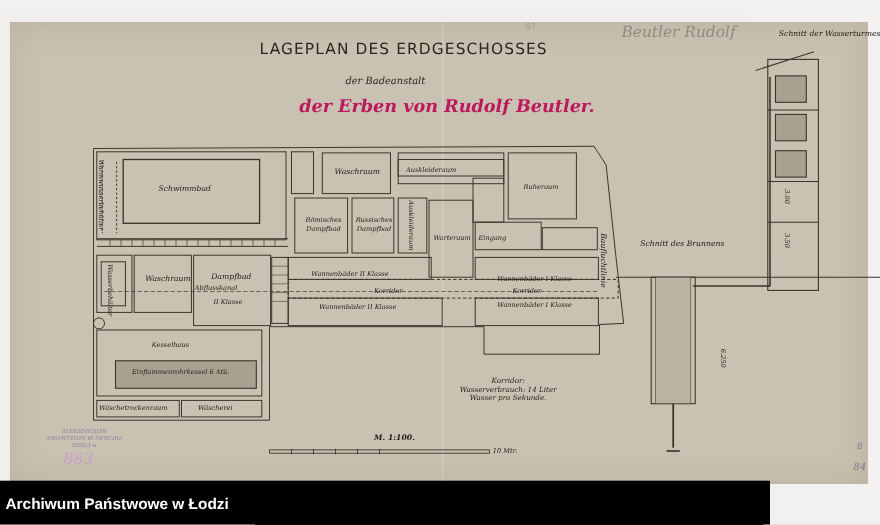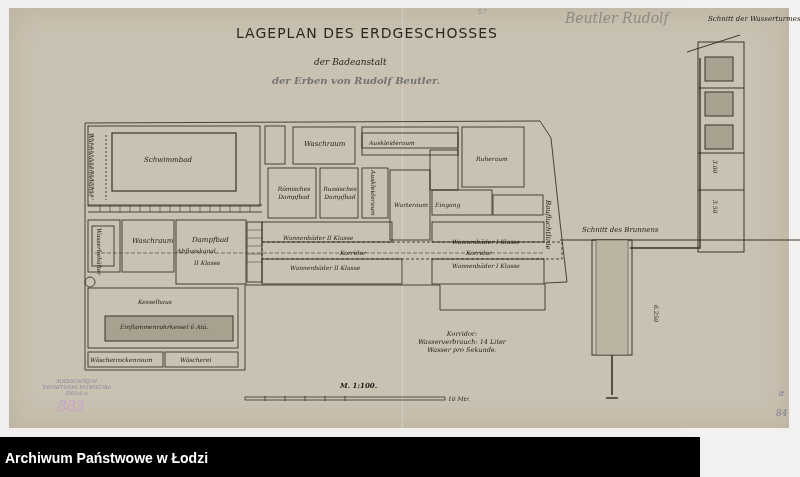--- a/index.html
+++ b/index.html
@@ -1,22 +1,22 @@
 <!DOCTYPE html>
 <html><head>
 <meta charset="utf-8">
 <style>
   html, body { margin:0; padding:0; }
   body { width:800px; height:477px; background:#f2f1ef; position:relative; overflow:hidden; font-family:"DejaVu Serif", serif; }
-  #viewer { position:absolute; left:0; top:0; width:681px; height:437px; background:#f0efed; }
+  #viewer { position:absolute; left:0; top:12px; width:681px; height:437px; background:#f0efed; }
   #paper { position:absolute; left:9px; top:8px; width:780px; height:420px; background:#c9c1b1; box-shadow: inset 0 0 30px rgba(120,105,80,0.18); }
   .fold { position:absolute; left:393px; top:0; width:1px; height:420px; background:rgba(255,255,255,0.25); }
   .title { position:absolute; left:236px; top:25px; font-family:"DejaVu Sans", sans-serif; font-size:14px; letter-spacing:1px; color:#2a2620; }
   .sub1 { position:absolute; left:314px; top:57px; font-style:italic; font-size:9px; color:#2a2620; }
-  .sub2 { position:absolute; left:272px; top:75px; font-style:italic; font-size:10px; color:#737373; font-weight:bold; }
+  .sub2 { position:absolute; left:272px; top:75px; font-style:italic; font-size:16px; color:#be185d; font-weight:bold; }
   .pencil { position:absolute; left:565px; top:10px; font-style:italic; font-size:14px; color:#8f8a82; }
   .pagenum { position:absolute; left:478px; top:8px; font-size:7px; color:#8f8a82; }
   .lbl { position:absolute; font-style:italic; font-size:7px; color:#1f1b16; white-space:nowrap; font-family:"DejaVu Serif", serif; }
   .lbl.sm { font-size:6px; }
   .lbl.v { writing-mode:vertical-rl; }
   .note { position:absolute; left:418px; top:330px; font-style:italic; font-size:6.5px; color:#1f1b16; text-align:center; line-height:8px; }
   .scale { position:absolute; left:340px; top:381px; font-style:italic; font-size:7px; color:#1f1b16; font-weight:bold; }
   .stamp { position:absolute; left:42px; top:378px; font-size:5px; color:#8c86a0; text-align:center; line-height:6px; transform:scaleX(-1); }
   .stamp-num { position:absolute; left:58px; top:398px; font-size:14px; font-style:italic; color:#c7a3c8; }
   .mark { position:absolute; left:779px; top:389px; font-size:8px; color:#7c7a90; font-style:italic; }
@@ -165,21 +165,21 @@
   <div class="lbl sm" style="left:452px;top:262px;">Wannenbäder I Klasse</div>
   <div class="lbl sm" style="left:138px;top:298px;">Kesselhaus</div>
   <div class="lbl sm" style="left:120px;top:323px;">Einflammenrohrkessel 6 Atü.</div>
   <div class="lbl sm" style="left:90px;top:356px;">Wäschetrockenraum</div>
   <div class="lbl sm" style="left:180px;top:356px;">Wäscherei</div>
   <div class="lbl v" style="left:544px;top:200px;">Baufluchtlinie</div>
 
   <div class="lbl" style="left:708px;top:15px;font-size:7px;">Schnitt der Wasserturmes</div>
   <div class="lbl v sm" style="left:712px;top:160px;">3.00</div>
   <div class="lbl v sm" style="left:712px;top:200px;">3.50</div>
-  <div class="lbl" style="left:582px;top:206px;margin-top:20px;">Schnitt des Brunnens</div>
+  <div class="lbl" style="left:582px;top:206px;">Schnitt des Brunnens</div>
   <div class="lbl v sm" style="left:653px;top:305px;">6.250</div>
 
   <div class="note">
     <div>Korridor:</div>
     <div>Wasserverbrauch: 14 Liter</div>
     <div>Wasser pro Sekunde.</div>
   </div>
   <div class="scale">M. 1:100.</div>
   <div class="lbl sm" style="left:448px;top:395px;">10 Mtr.</div>
 

